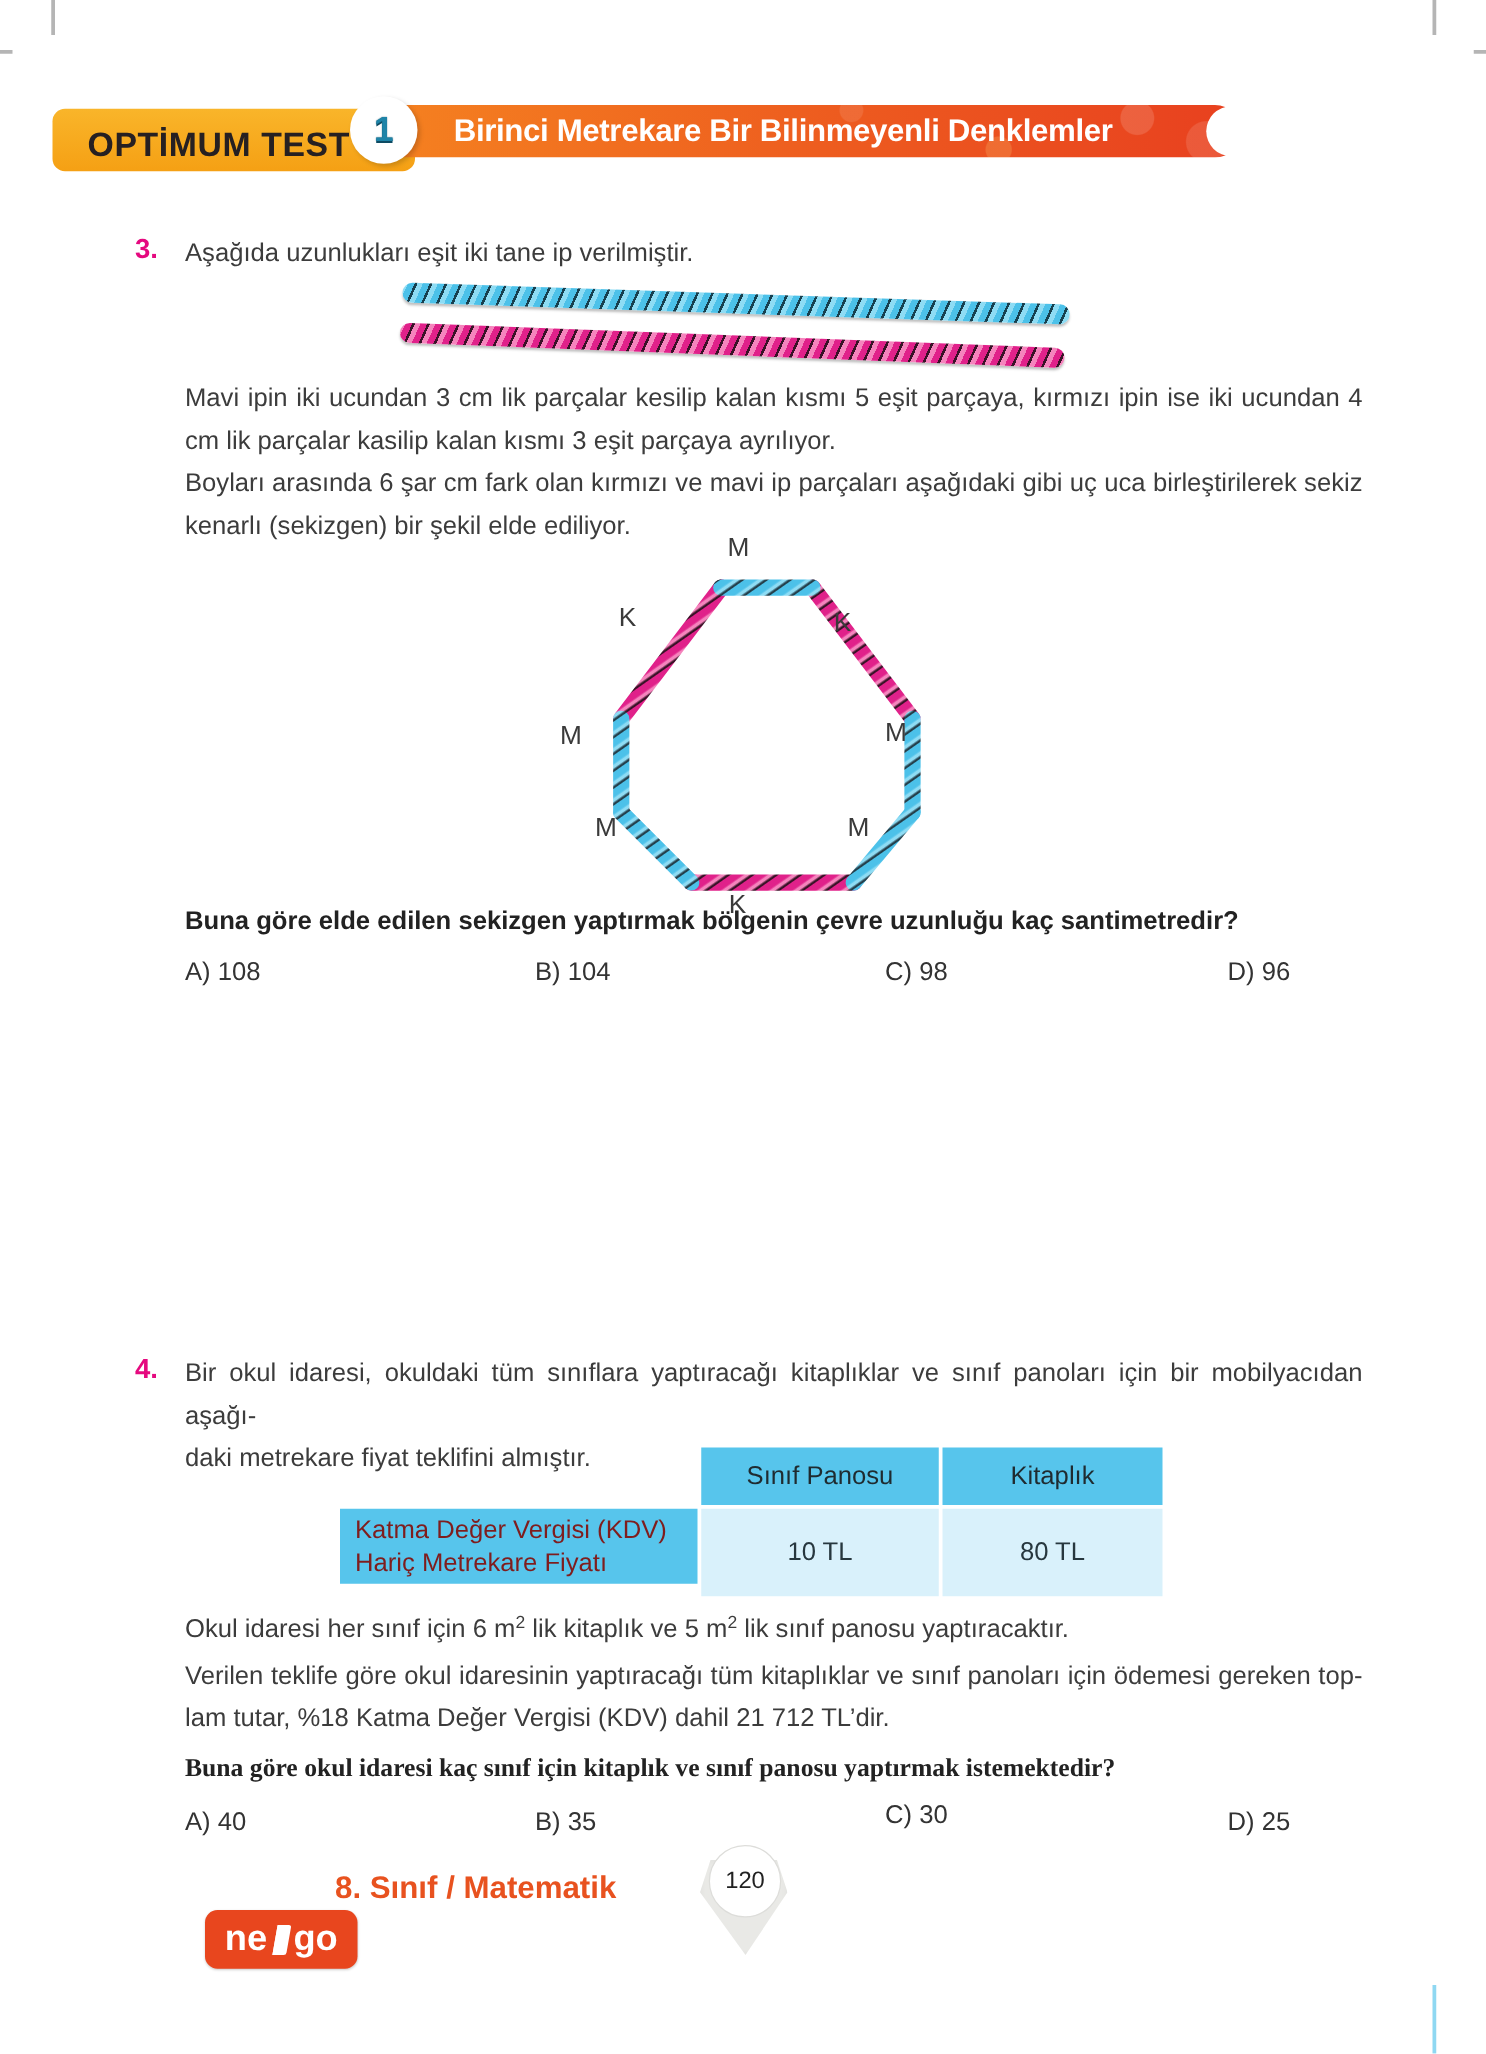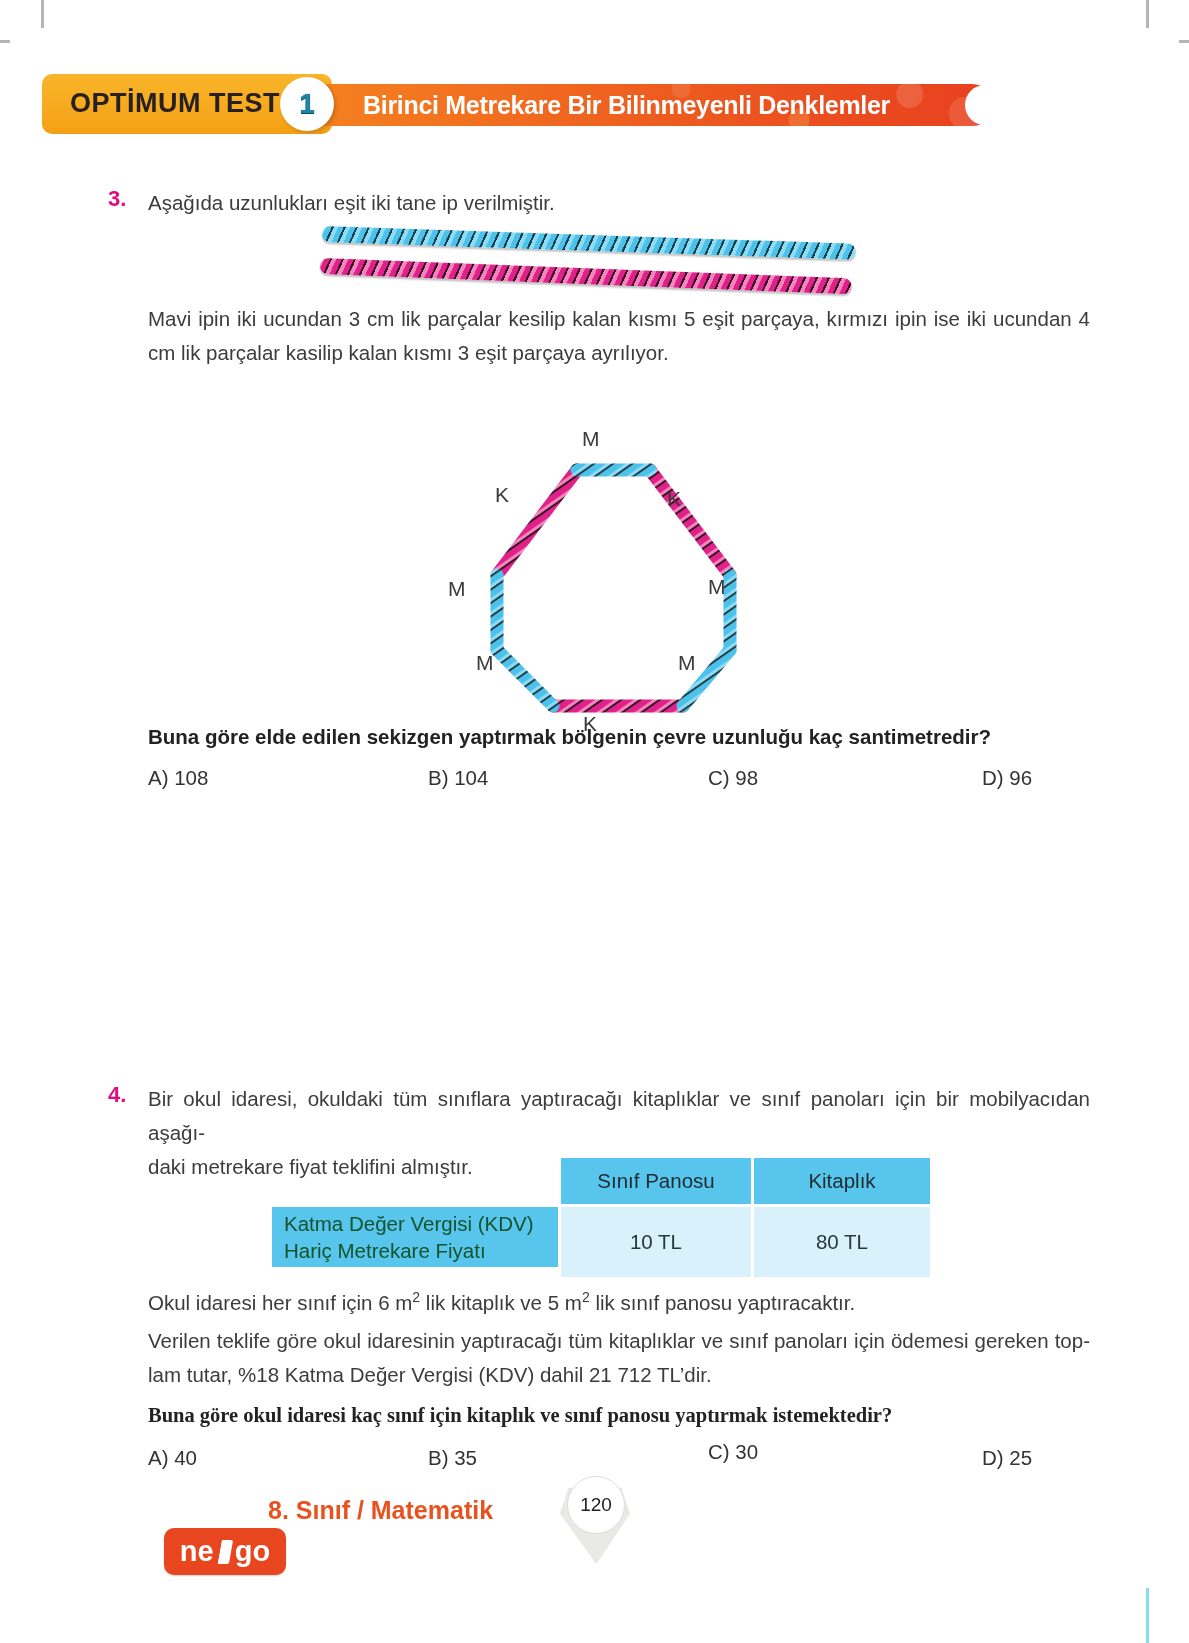--- a/index.html
+++ b/index.html
@@ -5,21 +5,21 @@
   html,body{margin:0;padding:0;background:#ffffff;}
   #page{
     position:relative;width:1189px;height:1643px;background:#ffffff;overflow:hidden;
     font-family:"Liberation Sans","DejaVu Sans",sans-serif;color:#3c3c3c;
   }
   
   .mark{position:absolute;background:#b5b5b5;}
   .mark.cyan{background:#8fd8f2;}
   
   .hdr-pill{
-    position:absolute;left:42px;top:74px;width:290px;height:60px;border-radius:10px;
+    position:absolute;left:42px;top:87px;width:290px;height:50px;border-radius:10px;
     background:linear-gradient(180deg,#f9b52a,#f5a014);
   }
   .hdr-pill .label{
     position:absolute;left:28px;top:14px;font-size:27px;font-weight:800;color:#262022;
     letter-spacing:.5px;white-space:nowrap;
   }
   .hdr-banner{
     position:absolute;left:300px;top:84px;width:693px;height:42px;
     border-radius:0 21px 21px 0;
     background:
@@ -67,21 +67,21 @@
   .fig .lbl{position:absolute;font-size:21px;color:#3a3a3a;}
   
   .ptable{position:absolute;left:272px;top:1158px;width:658px;}
   .prow{display:grid;grid-template-columns:286px 190px 176px;column-gap:3px;}
   .pcell{display:flex;align-items:center;justify-content:center;}
   .pcell.head{background:#57c5ec;height:46px;font-size:20.5px;color:#1f2b30;margin-bottom:3px;}
   .pcell.ghost{background:transparent;}
   .pcell.rowlabel{
     background:#57c5ec;height:60px;flex-direction:column;align-items:flex-start;
     justify-content:center;padding-left:12px;box-sizing:border-box;
-    font-size:20.5px;line-height:27px;color:#14532d;
+    font-size:20.5px;line-height:27px;color:#7f1d1d;
   }
   .pcell.val{background:#d9f1fb;height:70px;font-size:20.5px;color:#27373e;}
   sup{font-size:14px;}
   
   .logo{
     position:absolute;left:135px;top:1528px;width:122px;height:47px;border-radius:10px;
     background:#e8461e;display:flex;align-items:center;justify-content:center;gap:4px;
     box-shadow:0 1px 2px rgba(0,0,0,.2);
     margin-left:29px;
   }
@@ -125,20 +125,21 @@
     <span class="num">1</span>
   </div>
 
   <div class="qnum" style="left:108px;top:186px;">3.</div>
   <div class="qtext" style="top:186px;">Aşağıda uzunlukları eşit iki tane ip verilmiştir.</div>
 
   <div class="rope blue" style="left:322px;top:226px;width:534px;transform:rotate(1.9deg);"></div>
   <div class="rope pink" style="left:320px;top:258px;width:532px;transform:rotate(2.2deg);"></div>
 
   <div class="qtext just" style="top:302px;">Mavi ipin iki ucundan 3 cm lik parçalar kesilip kalan kısmı 5 eşit parçaya, kırmızı ipin ise iki ucundan 4 cm lik parçalar kasilip kalan kısmı 3 eşit parçaya ayrılıyor.</div>
+  <div class="qtext just" style="top:370px;">Boyları arasında 6 şar cm fark olan kırmızı ve mavi ip parçaları aşağıdaki gibi uç uca birleştirilerek sekiz kenarlı (sekizgen) bir şekil elde ediliyor.</div>
 
   <div class="fig">
     <svg width="320" height="320" viewBox="0 0 320 320">
       <defs>
         <pattern id="ropeBlue" patternUnits="userSpaceOnUse" width="11" height="11" patternTransform="rotate(55)">
           <rect width="11" height="11" fill="#8edcf4"></rect>
           <rect width="6" height="11" fill="#4cc1e9"></rect>
           <rect x="9" width="2" height="11" fill="#24404c"></rect>
         </pattern>
         <pattern id="ropePink" patternUnits="userSpaceOnUse" width="11" height="11" patternTransform="rotate(55)">

